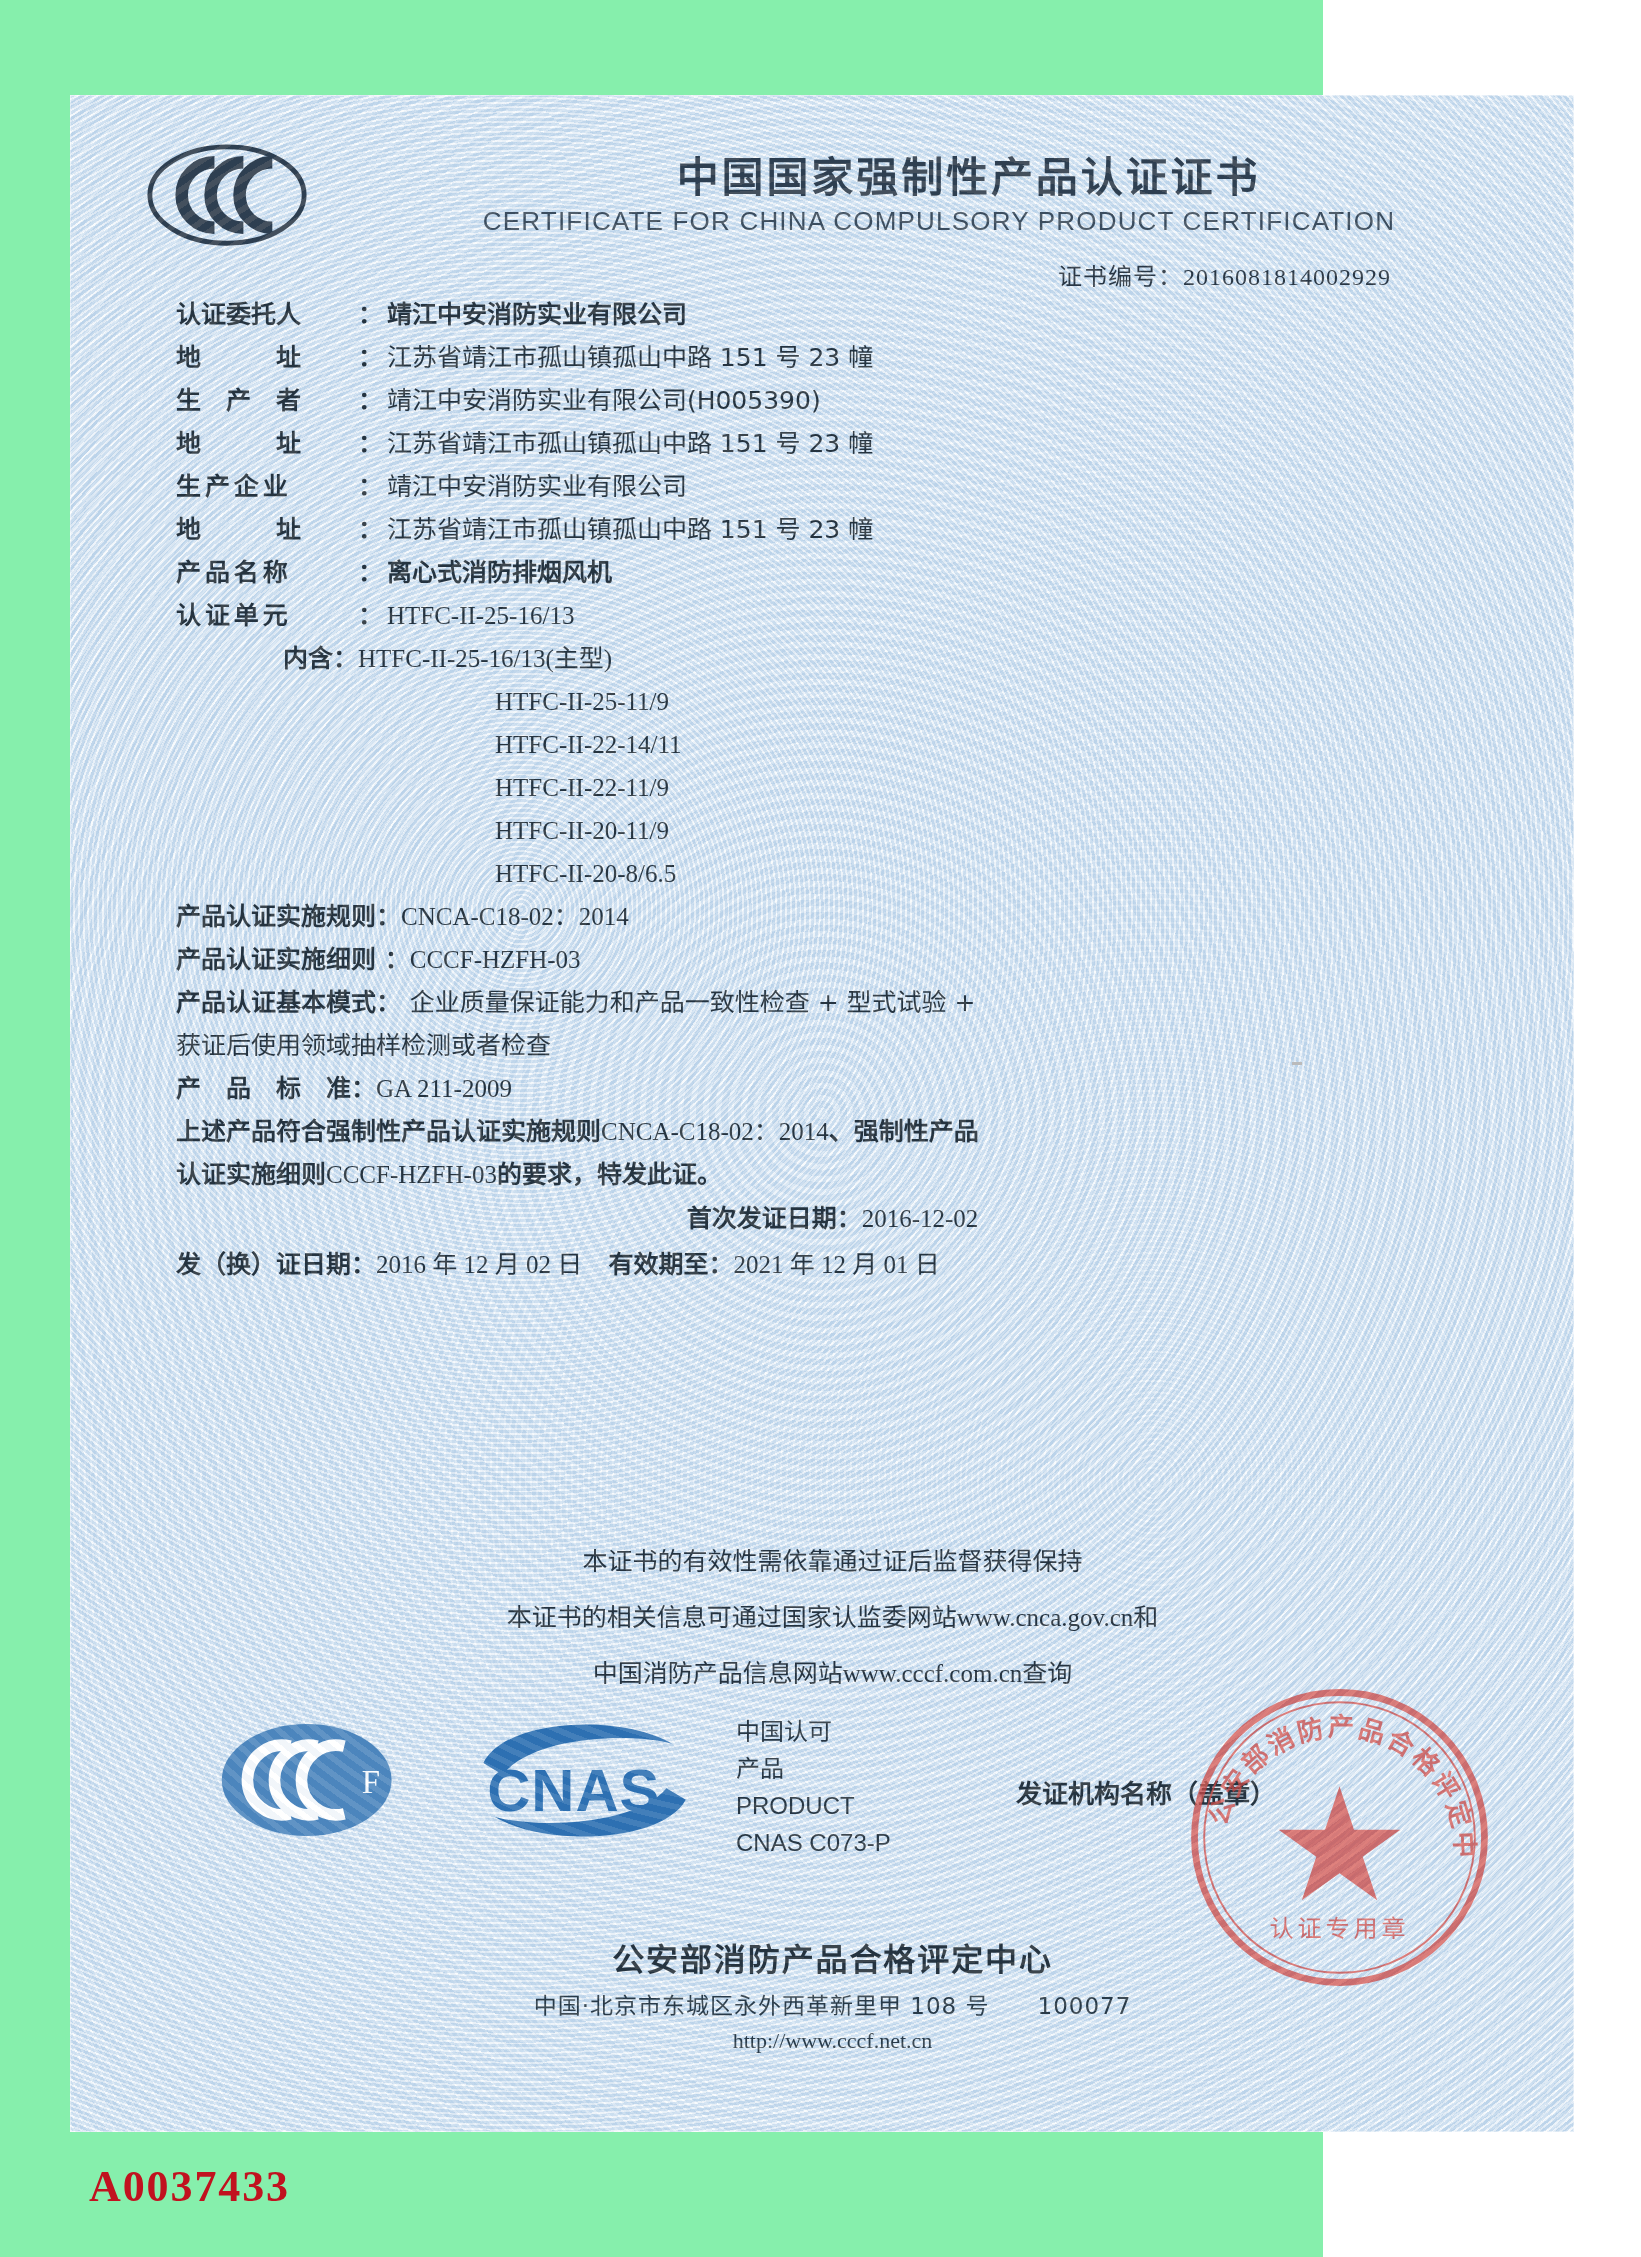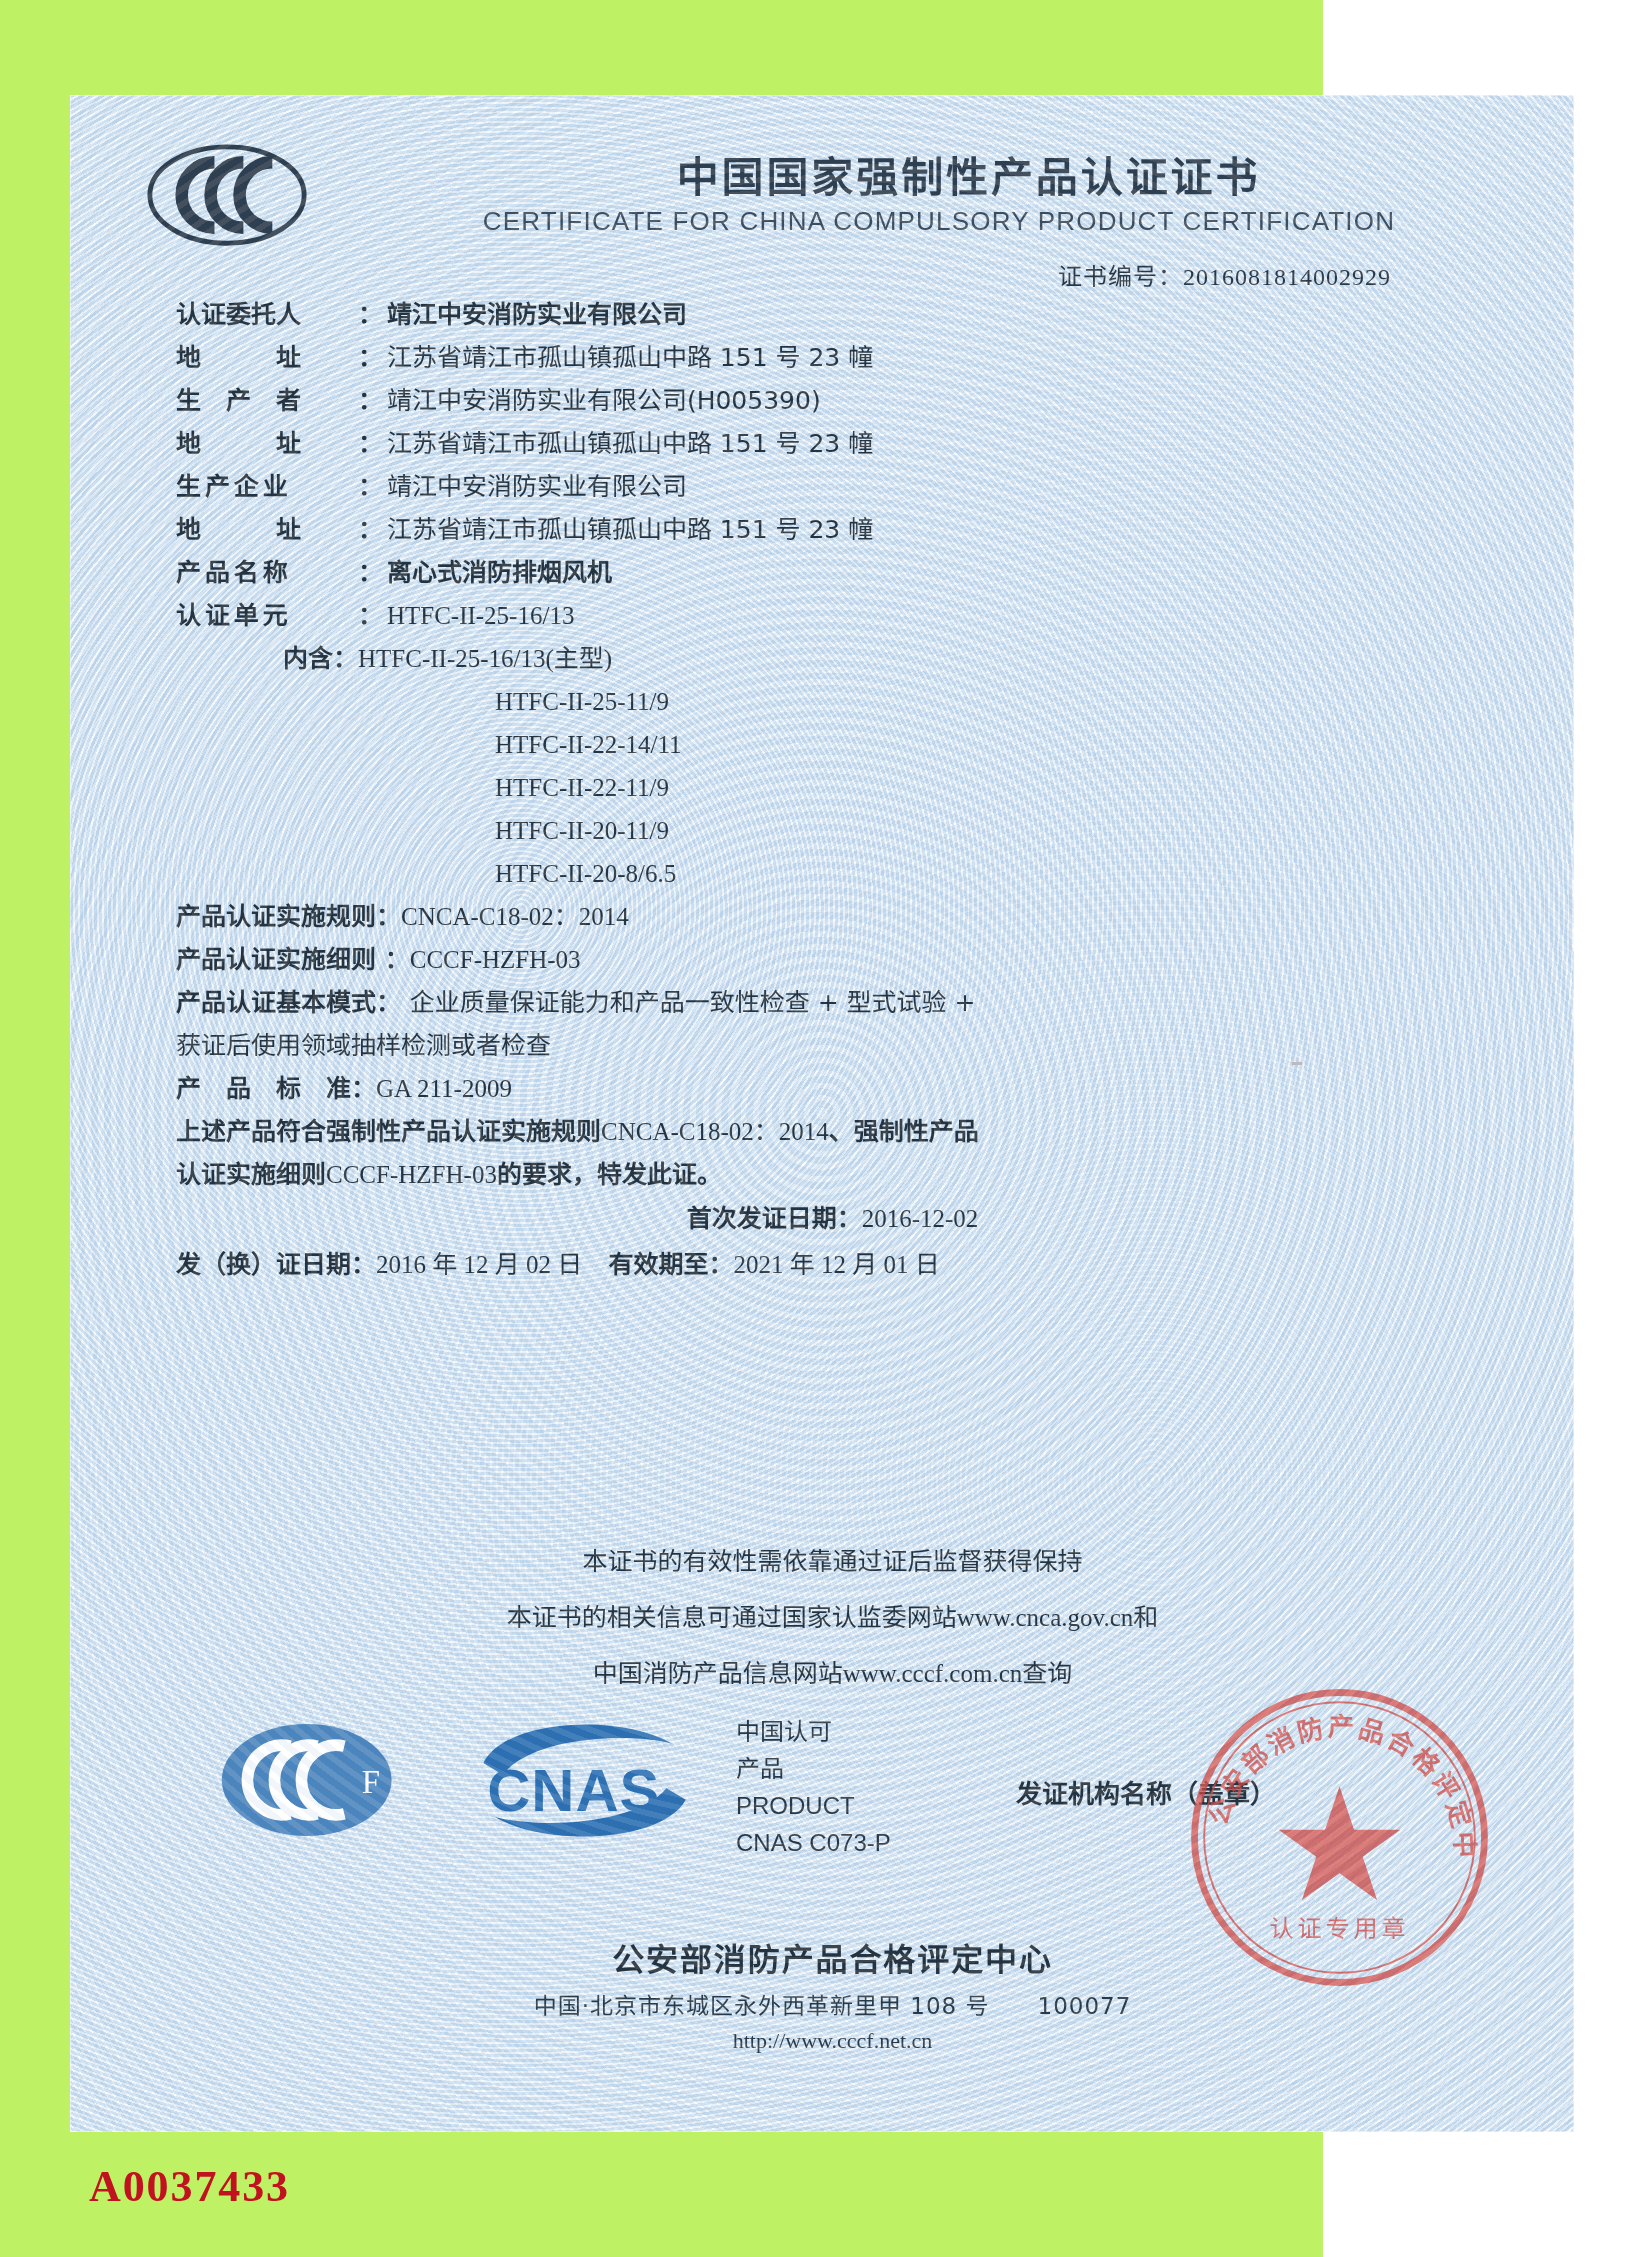--- a/index.html
+++ b/index.html
@@ -5,21 +5,21 @@
   html,body{margin:0;padding:0;}
   body{
     width:1641px;height:2257px;
     background:#ffffff;
     font-family:"Liberation Serif", serif;
     position:relative;
     overflow:hidden;
   }
   .page{
     position:absolute;left:0;top:0;width:1323px;height:2257px;
-    background:#bef264;
+    background:#86efac;
   }
   
   .cert{
     position:absolute;
     left:70px;top:95px;
     width:1504px;height:2037px;
     background:
       repeating-radial-gradient(circle at 30% 40%, rgba(255,255,255,0.55) 0 1.9px, rgba(190,214,236,0.55) 1.9px 4.8px),
       repeating-radial-gradient(circle at 72% 68%, rgba(255,255,255,0.45) 0 1.9px, rgba(186,211,234,0.45) 1.9px 5.8px),
       repeating-linear-gradient(115deg, rgba(255,255,255,0.35) 0 2.9px, rgba(176,203,230,0.35) 2.9px 6.8px),

